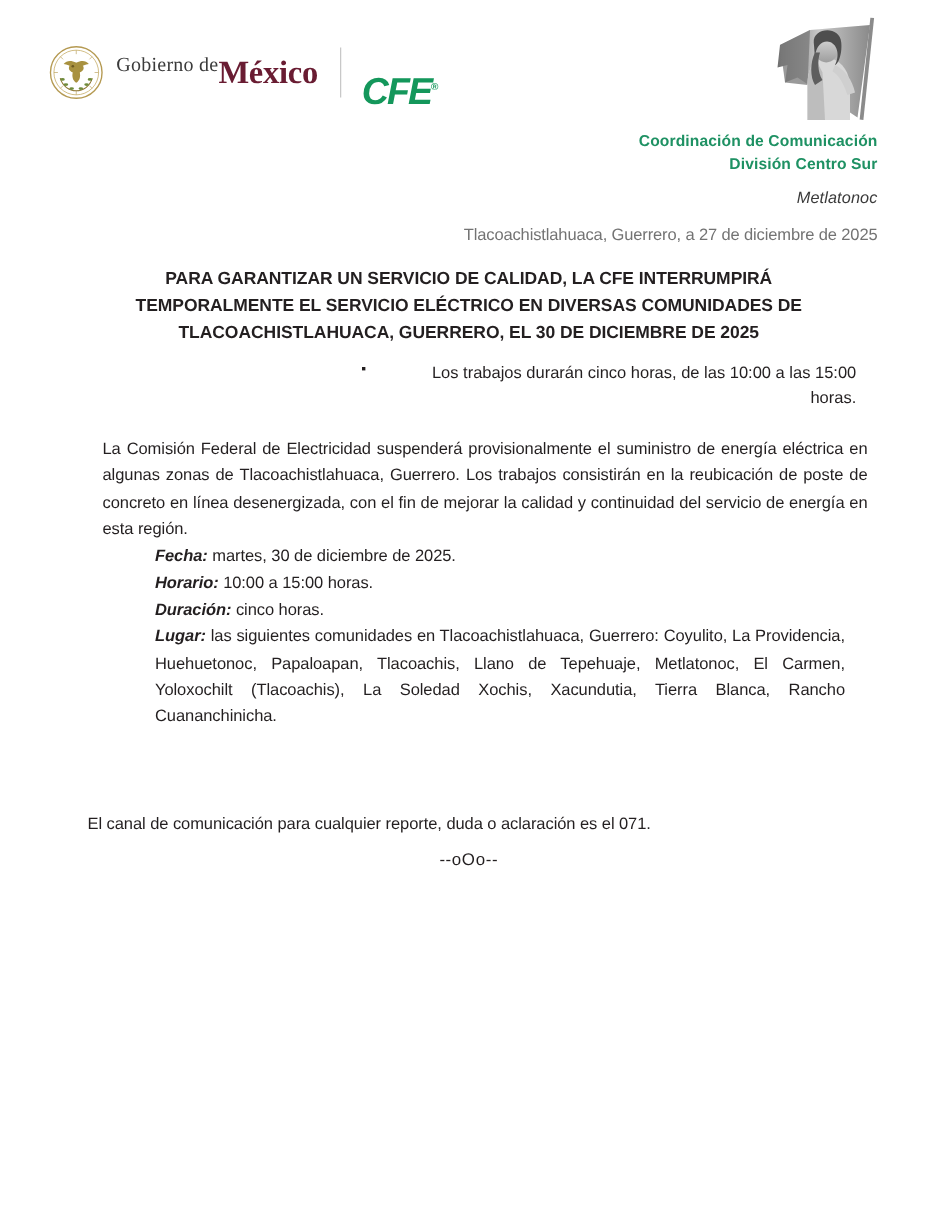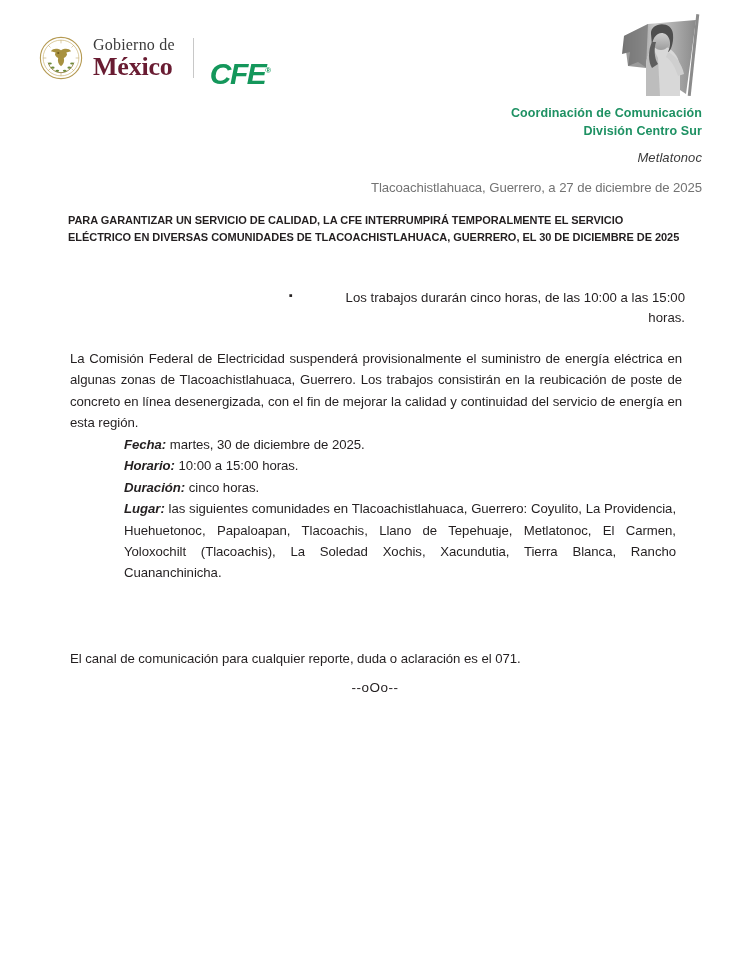--- a/index.html
+++ b/index.html
@@ -41,21 +41,20 @@
     height: 50px;
   }
   .eagle-seal {
     width: 46px;
     height: 44px;
     flex: 0 0 auto;
     margin-right: 9px;
   }
   .gob-words {
     display: flex;
-    flex-direction: column;
     justify-content: center;
     line-height: 1;
   }
   .gob-line1 {
     font-family: "Liberation Serif", serif;
     font-size: 16px;
     color: #3b3b3b;
     letter-spacing: 0.2px;
     margin-bottom: 1px;
   }
@@ -135,21 +134,22 @@
     color: #737373;
     letter-spacing: -0.1px;
   }
 
   
   .doc-title {
     position: absolute;
     left: 68px;
     top: 212px;
     width: 614px;
-    font-size: 11px;
+    text-align: center;
+    font-size: 14px;
     font-weight: 700;
     line-height: 1.55;
     letter-spacing: -0.05px;
     color: #231f20;
   }
 
   
   .bullet-block {
     position: absolute;
     left: 285px;
@@ -177,21 +177,21 @@
   .body-para {
     position: absolute;
     left: 70px;
     width: 612px;
     font-size: 13.2px;
     line-height: 1.62;
     text-align: justify;
     color: #231f20;
     letter-spacing: -0.05px;
   }
-  #para-intro { top: 348px; }
+  #para-intro { top: 348px; margin-left: 12px; }
   #para-proteger { top: 578px; }
   #para-canal { top: 648px; }
 
   
   .details-block {
     position: absolute;
     left: 124px;
     top: 434px;
     width: 552px;
     font-size: 13.2px;

